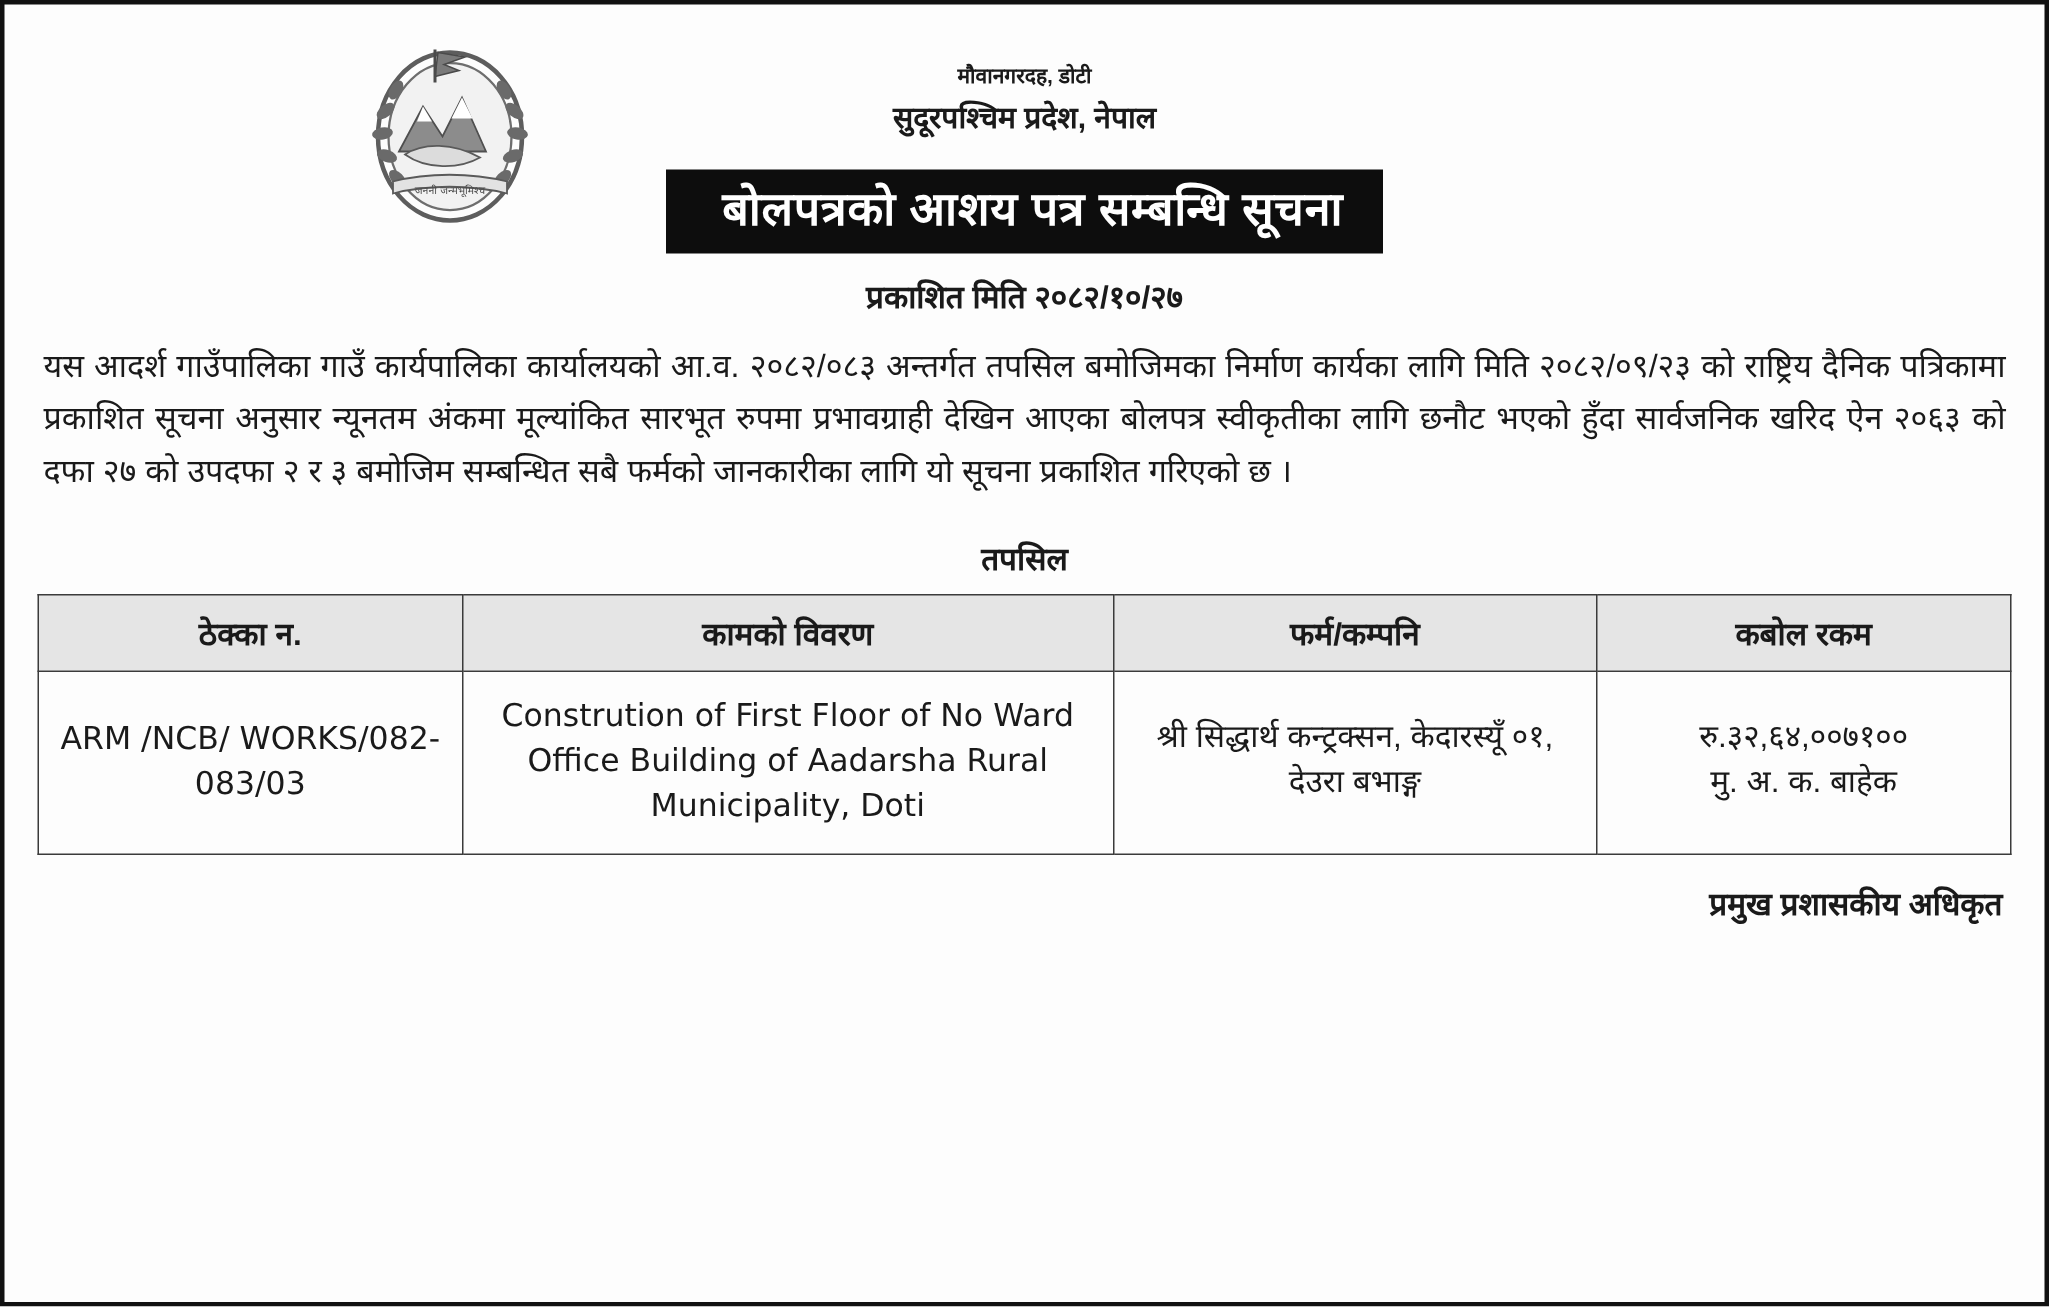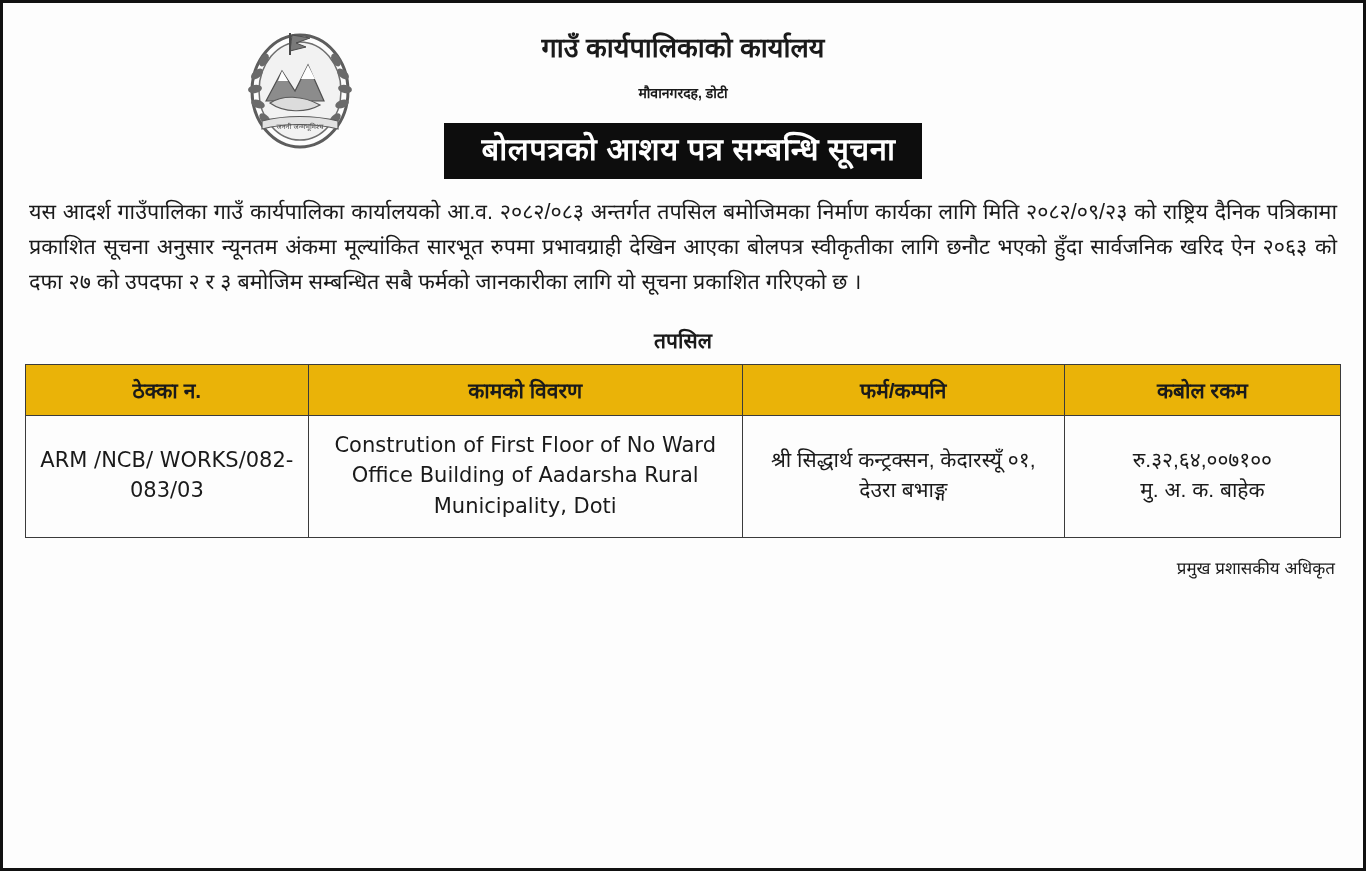--- a/index.html
+++ b/index.html
@@ -109,21 +109,21 @@
     border-collapse: collapse;
     table-layout: fixed;
   }
   table.detail-table th,
   table.detail-table td {
     border: 1.5px solid #3b3b3b;
     text-align: center;
     vertical-align: middle;
   }
   table.detail-table th {
-    background: #eab308;
+    background: #e5e5e5;
     font-size: 21px;
     font-weight: bold;
     padding: 11px 6px;
   }
   table.detail-table td {
     font-size: 21px;
     padding: 14px 10px 16px 10px;
     line-height: 1.45;
     font-weight: normal;
   }
@@ -131,22 +131,22 @@
   .col-2 { width: 33%; }
   .col-3 { width: 24.5%; }
   .col-4 { width: 21%; }
 
   .cell-work { font-family: "DejaVu Sans", sans-serif; font-size: 20px; }
   .cell-contract { font-family: "DejaVu Sans", sans-serif; font-size: 20px; }
 
   
   .footer-sign {
     text-align: right;
-    font-size: 17px;
-    font-weight: normal;
+    font-size: 21px;
+    font-weight: bold;
     margin-top: 18px;
     padding-right: 6px;
   }
 </style>
 </head>
 <body>
 
 <div class="notice-page">
 
   <div class="header">
@@ -177,28 +177,29 @@
         <path d="M30 74 C42 66, 62 66, 80 76 C66 84, 44 84, 30 74 Z" fill="#dcdcdc" stroke="#5a5a5a" stroke-width="1.2"></path>
 
         <path d="M22 92 C45 86, 74 86, 98 92 L98 100 C74 94, 45 94, 22 100 Z" fill="#e2e2e2" stroke="#5a5a5a" stroke-width="1.2"></path>
         <text x="60" y="100" font-size="7" fill="#4a4a4a" text-anchor="middle" font-family="DejaVu Sans, sans-serif">जननी जन्मभूमिश्च</text>
 
         <path d="M52 6 L70 9 L56 14 L66 18 L50 22 Z" fill="#7a7a7a" stroke="#4a4a4a" stroke-width="1"></path>
         <line x1="50" y1="4" x2="50" y2="26" stroke="#4a4a4a" stroke-width="2"></line>
       </svg>
     </div>
 
-    <div class="org-sub">गाउँ कार्यपालिकाको कार्यालय</div>
     <div class="org-addr1">मौवानगरदह, डोटी</div>
+    <div class="org-addr2">सुदूरपश्चिम प्रदेश, नेपाल</div>
   </div>
 
   <div class="title-wrap">
     <span class="title-banner">बोलपत्रको आशय पत्र सम्बन्धि सूचना</span>
   </div>
 
+  <div class="pub-date">प्रकाशित मिति २०८२/१०/२७</div>
 
   <p class="body-text">यस आदर्श गाउँपालिका गाउँ कार्यपालिका कार्यालयको आ.व. २०८२/०८३ अन्तर्गत तपसिल बमोजिमका निर्माण कार्यका लागि मिति २०८२/०९/२३ को राष्ट्रिय दैनिक पत्रिकामा प्रकाशित सूचना अनुसार न्यूनतम अंकमा मूल्यांकित सारभूत रुपमा प्रभावग्राही देखिन आएका बोलपत्र स्वीकृतीका लागि छनौट भएको हुँदा सार्वजनिक खरिद ऐन २०६३ को दफा २७ को उपदफा २ र ३ बमोजिम सम्बन्धित सबै फर्मको जानकारीका लागि यो सूचना प्रकाशित गरिएको छ ।</p>
 
   <div class="tapasil">तपसिल</div>
 
   <table class="detail-table">
     <colgroup>
       <col class="col-1">
         <col class="col-2">
         <col class="col-3">

